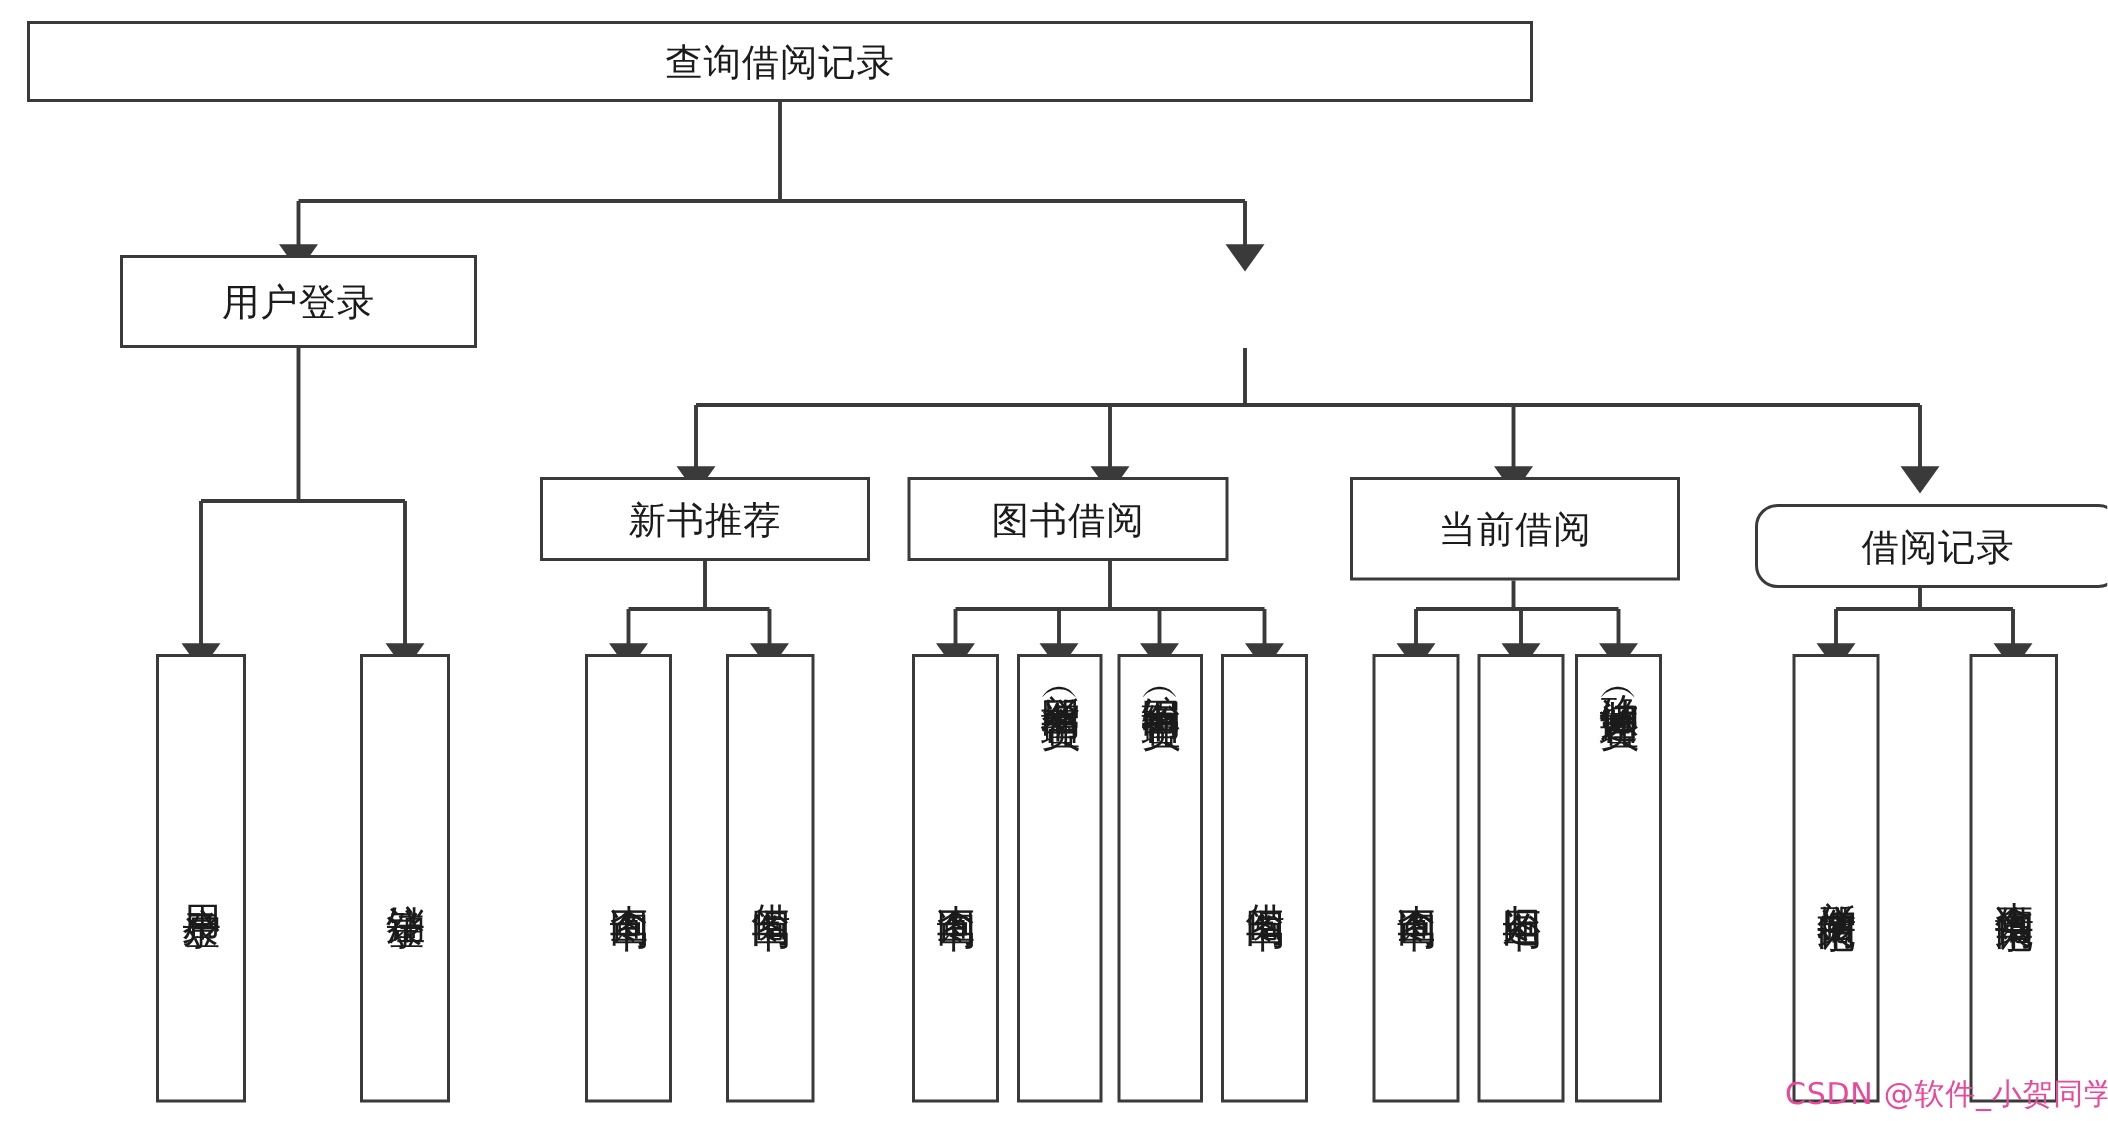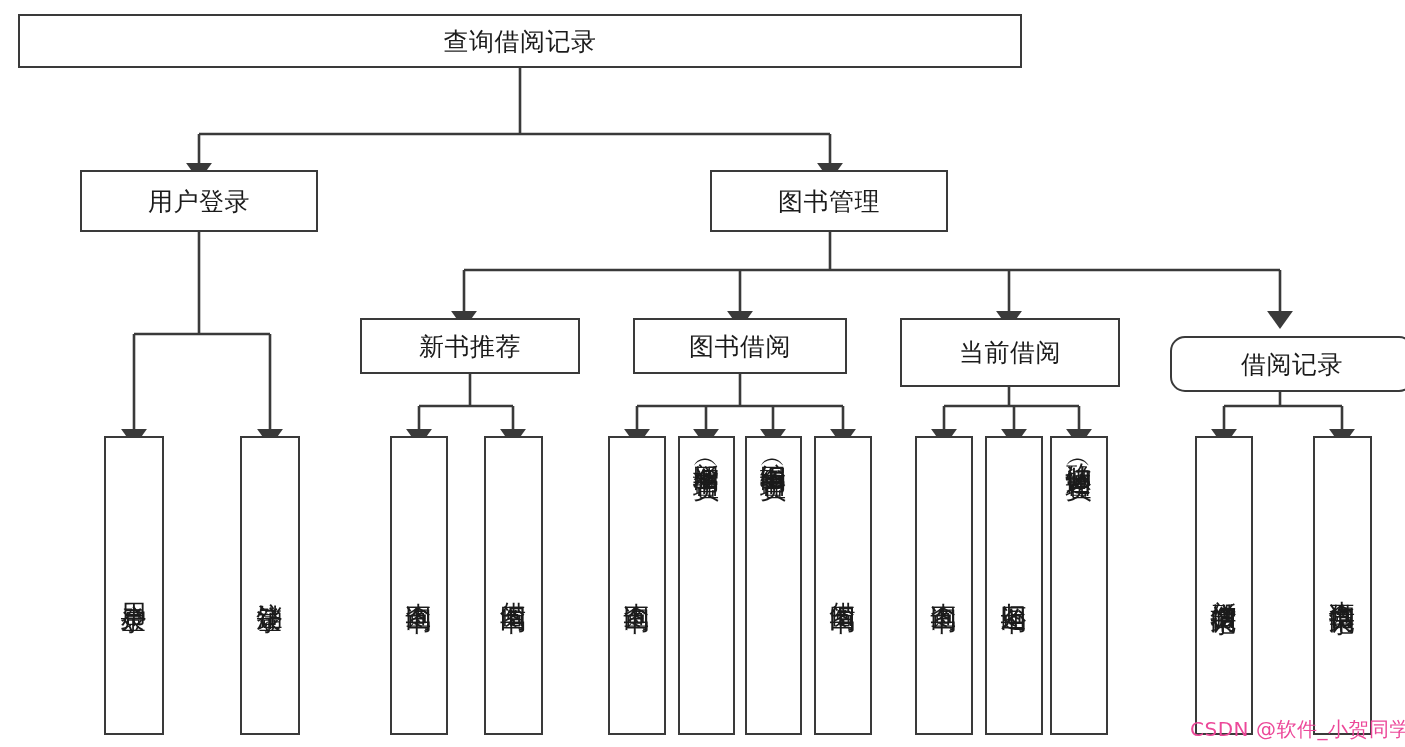--- a/index.html
+++ b/index.html
@@ -128,28 +128,25 @@
     </g>
   </svg>
 
   <div class="node h" style="left: 18px; top: 14px; width: 1004px; height: 54px;">
     <span class="label">查询借阅记录</span>
   </div>
 
   <div class="node h" style="left: 80px; top: 170px; width: 238px; height: 62px;">
     <span class="label">用户登录</span>
   </div>
-  <div class="node h" style="left: 710px; top: 170px; width: 238px; height: 62px;">
-    <span class="label">图书管理</span>
-  </div>
 
   <div class="node h" style="left: 360px; top: 318px; width: 220px; height: 56px; text-align: center;">
     <span class="label">新书推荐</span>
   </div>
-  <div class="node h" style="left: 633px; top: 318px; width: 214px; height: 56px;">
+  <div class="node h" style="left: 605px; top: 318px; width: 214px; height: 56px;">
     <span class="label">图书借阅</span>
   </div>
   <div class="node h" style="left: 900px; top: 318px; width: 220px; height: 69px;">
     <span class="label">当前借阅</span>
   </div>
   <div class="node h" style="left: 1170px; top: 336px; width: 244px; height: 56px; border-radius: 15px;">
     <span class="label">借阅记录</span>
   </div>
 
   <div class="node v centered" style="left: 104px; top: 436px; width: 60px; height: 299px;">

